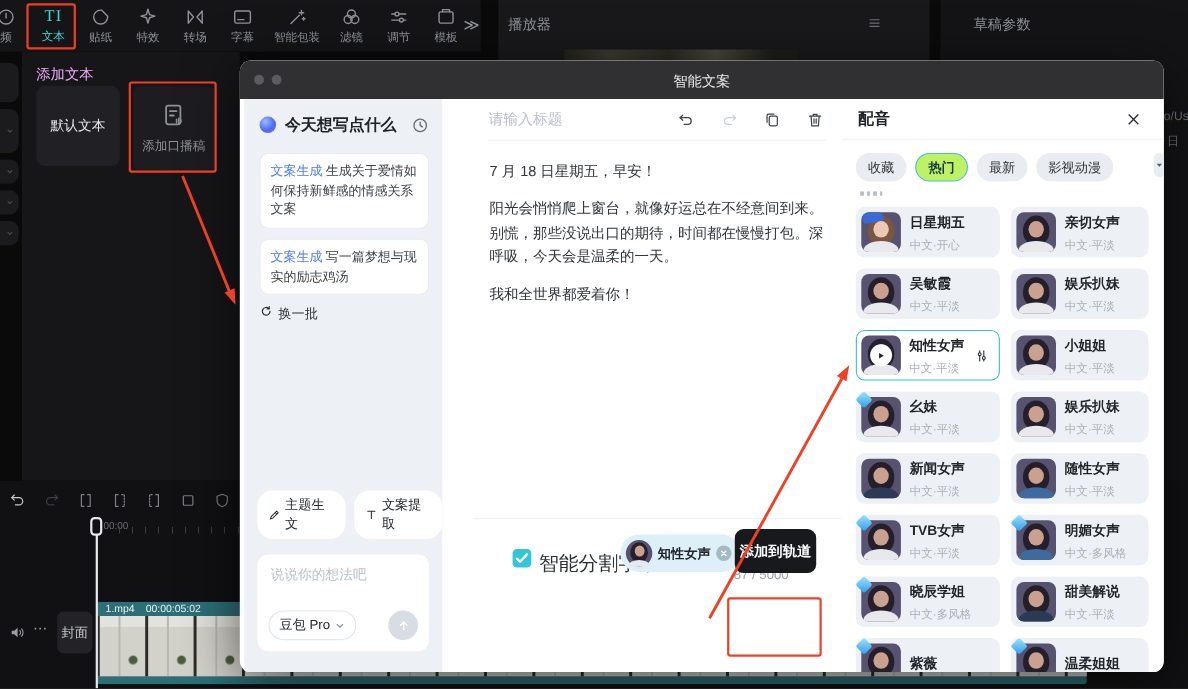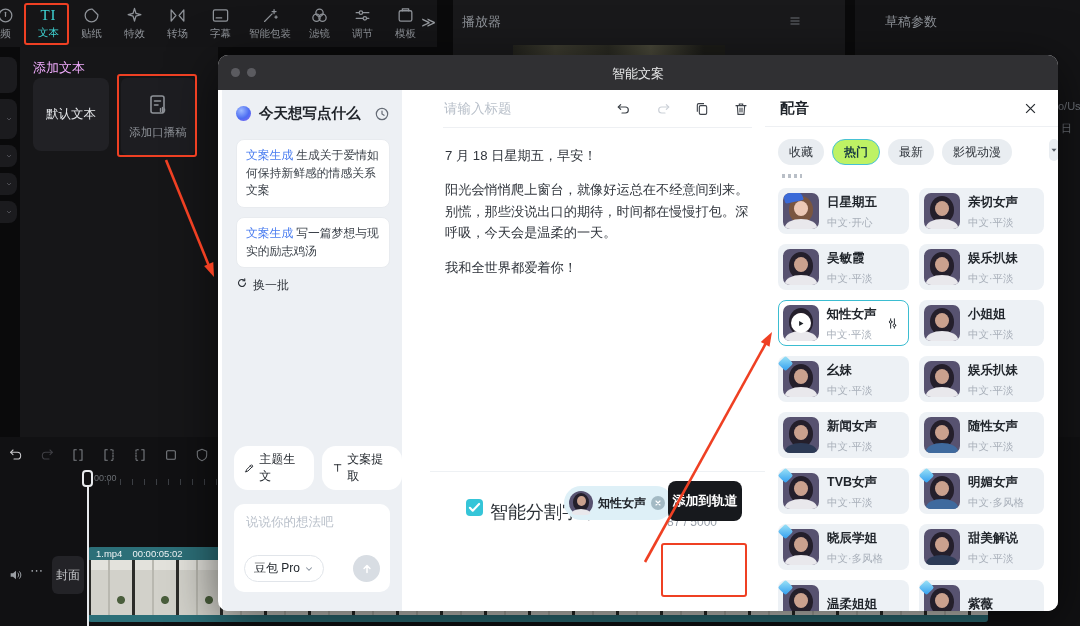--- a/index.html
+++ b/index.html
@@ -687,31 +687,31 @@
               <span class="vtxt"><span class="vname">甜美解说</span><span class="vdesc" style="display:block">中文·平淡</span></span>
             </div>
             <div class="vcard">
               <span class="vav">
                 <span class="crop">
                   <span class="hair"></span>
                   <span class="face"></span>
                 </span>
                 <span class="vip"></span>
               </span>
+              <span class="vtxt"><span class="vname">紫薇</span></span>
+            </div>
+            <div class="vcard">
+              <span class="vav">
+                <span class="crop">
+                  <span class="hair"></span>
+                  <span class="face"></span>
+                </span>
+                <span class="vip"></span>
+              </span>
               <span class="vtxt"><span class="vname">温柔姐姐</span></span>
-            </div>
-            <div class="vcard">
-              <span class="vav">
-                <span class="crop">
-                  <span class="hair"></span>
-                  <span class="face"></span>
-                </span>
-                <span class="vip"></span>
-              </span>
-              <span class="vtxt"><span class="vname">紫薇</span></span>
             </div>
           </div>
       </div>
 
     </div>
   </div>
 
   <div class="redbox rb-tool"></div>
   <div class="redbox rb-script"></div>
   <div class="redbox rb-add"></div>

